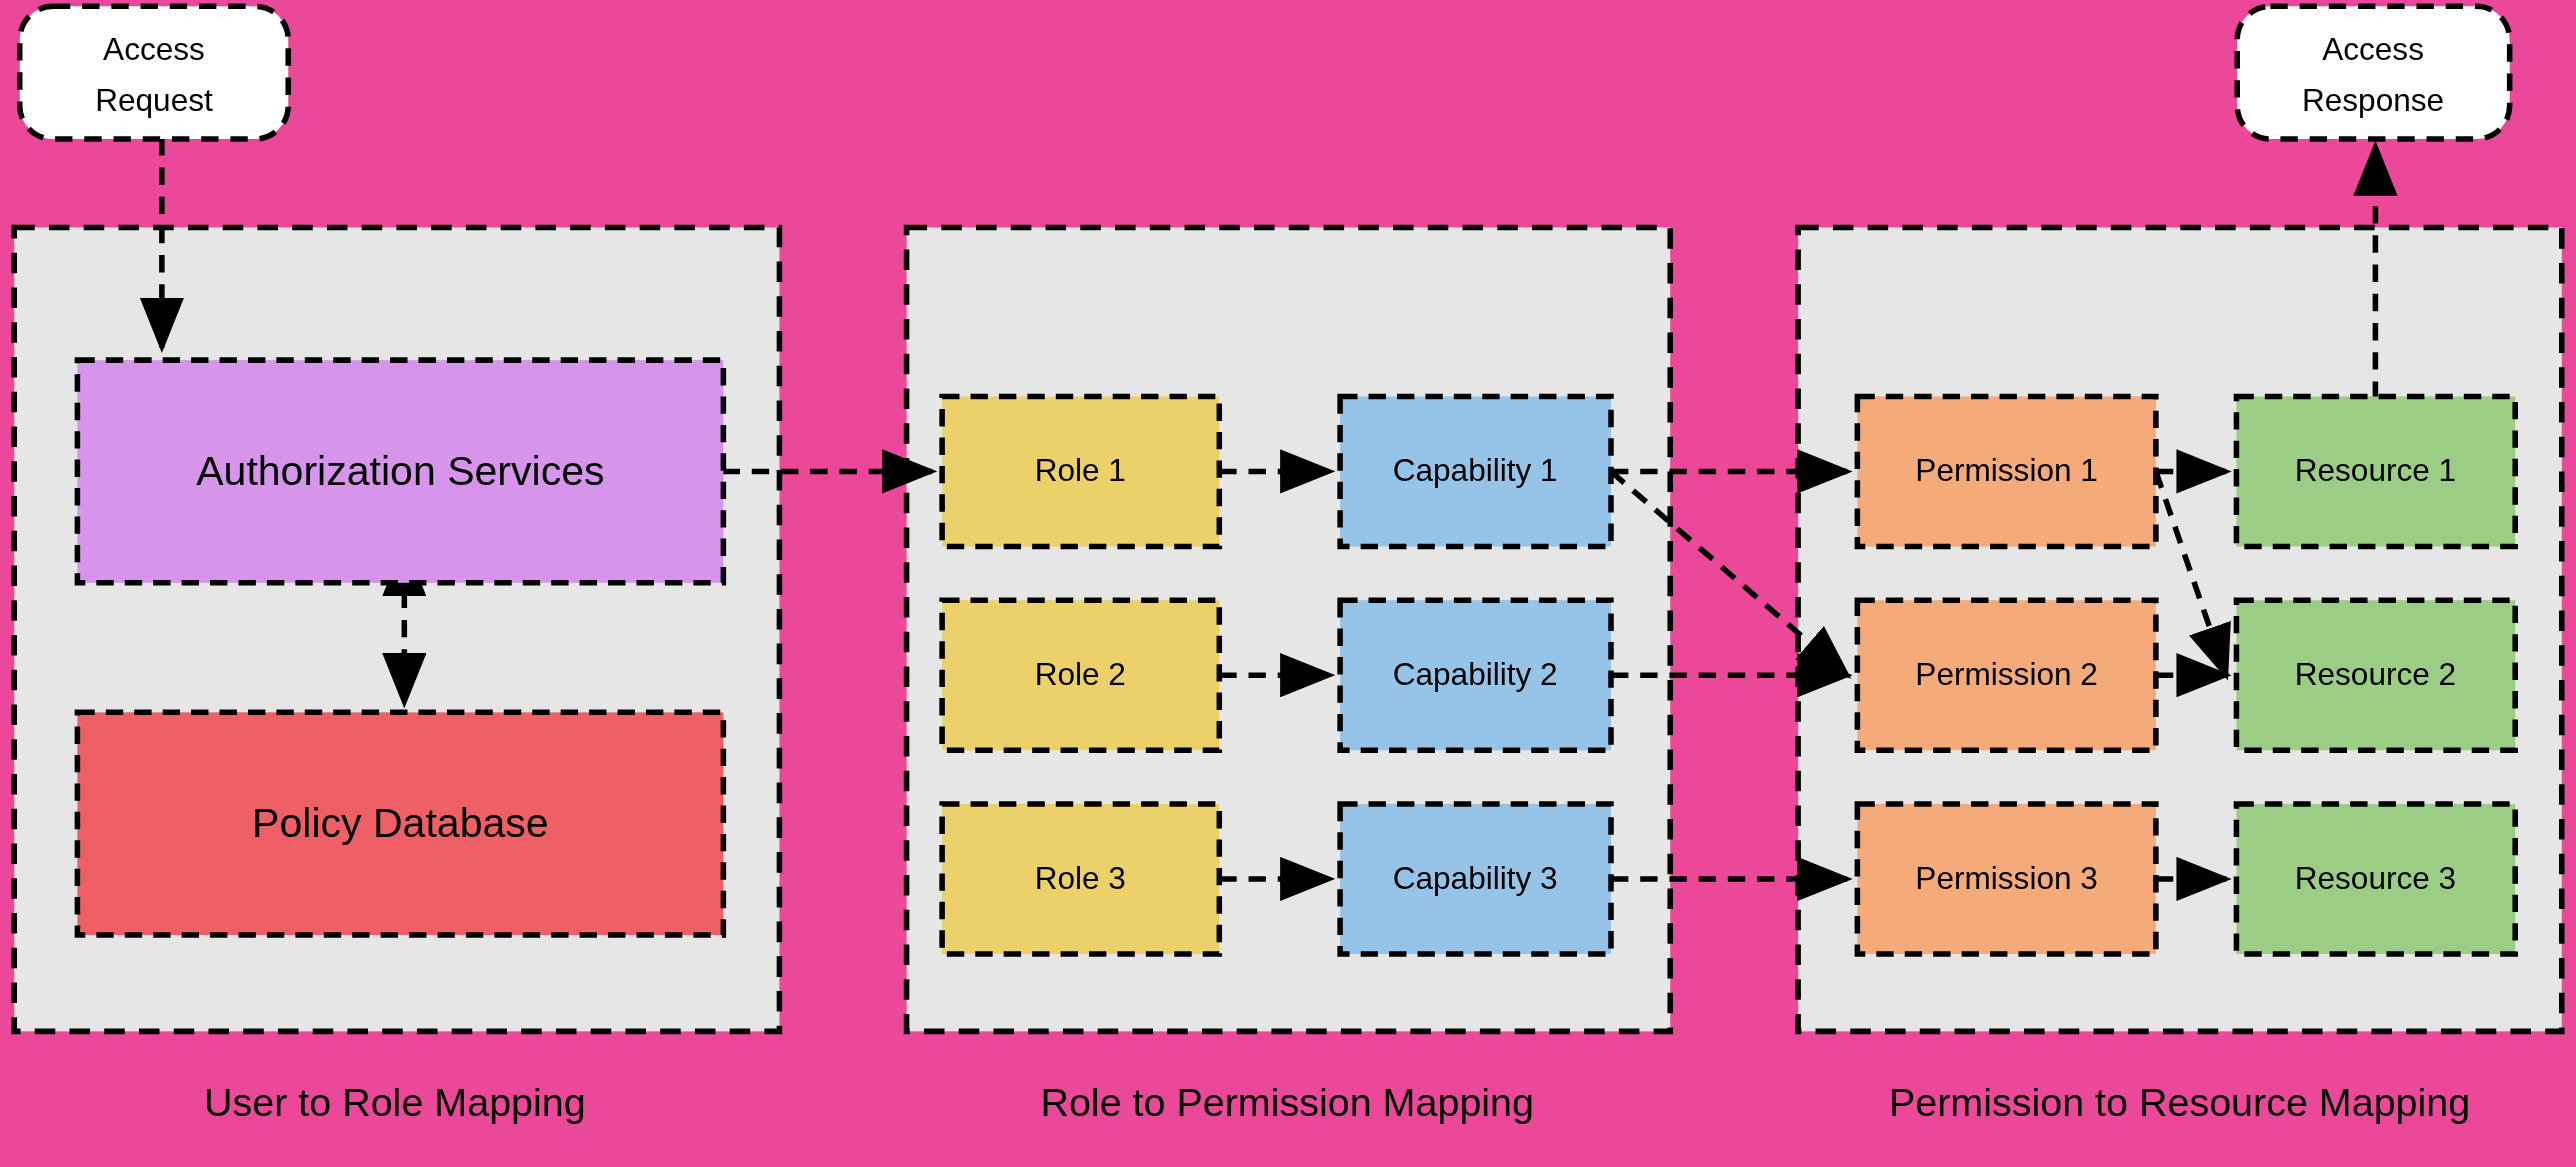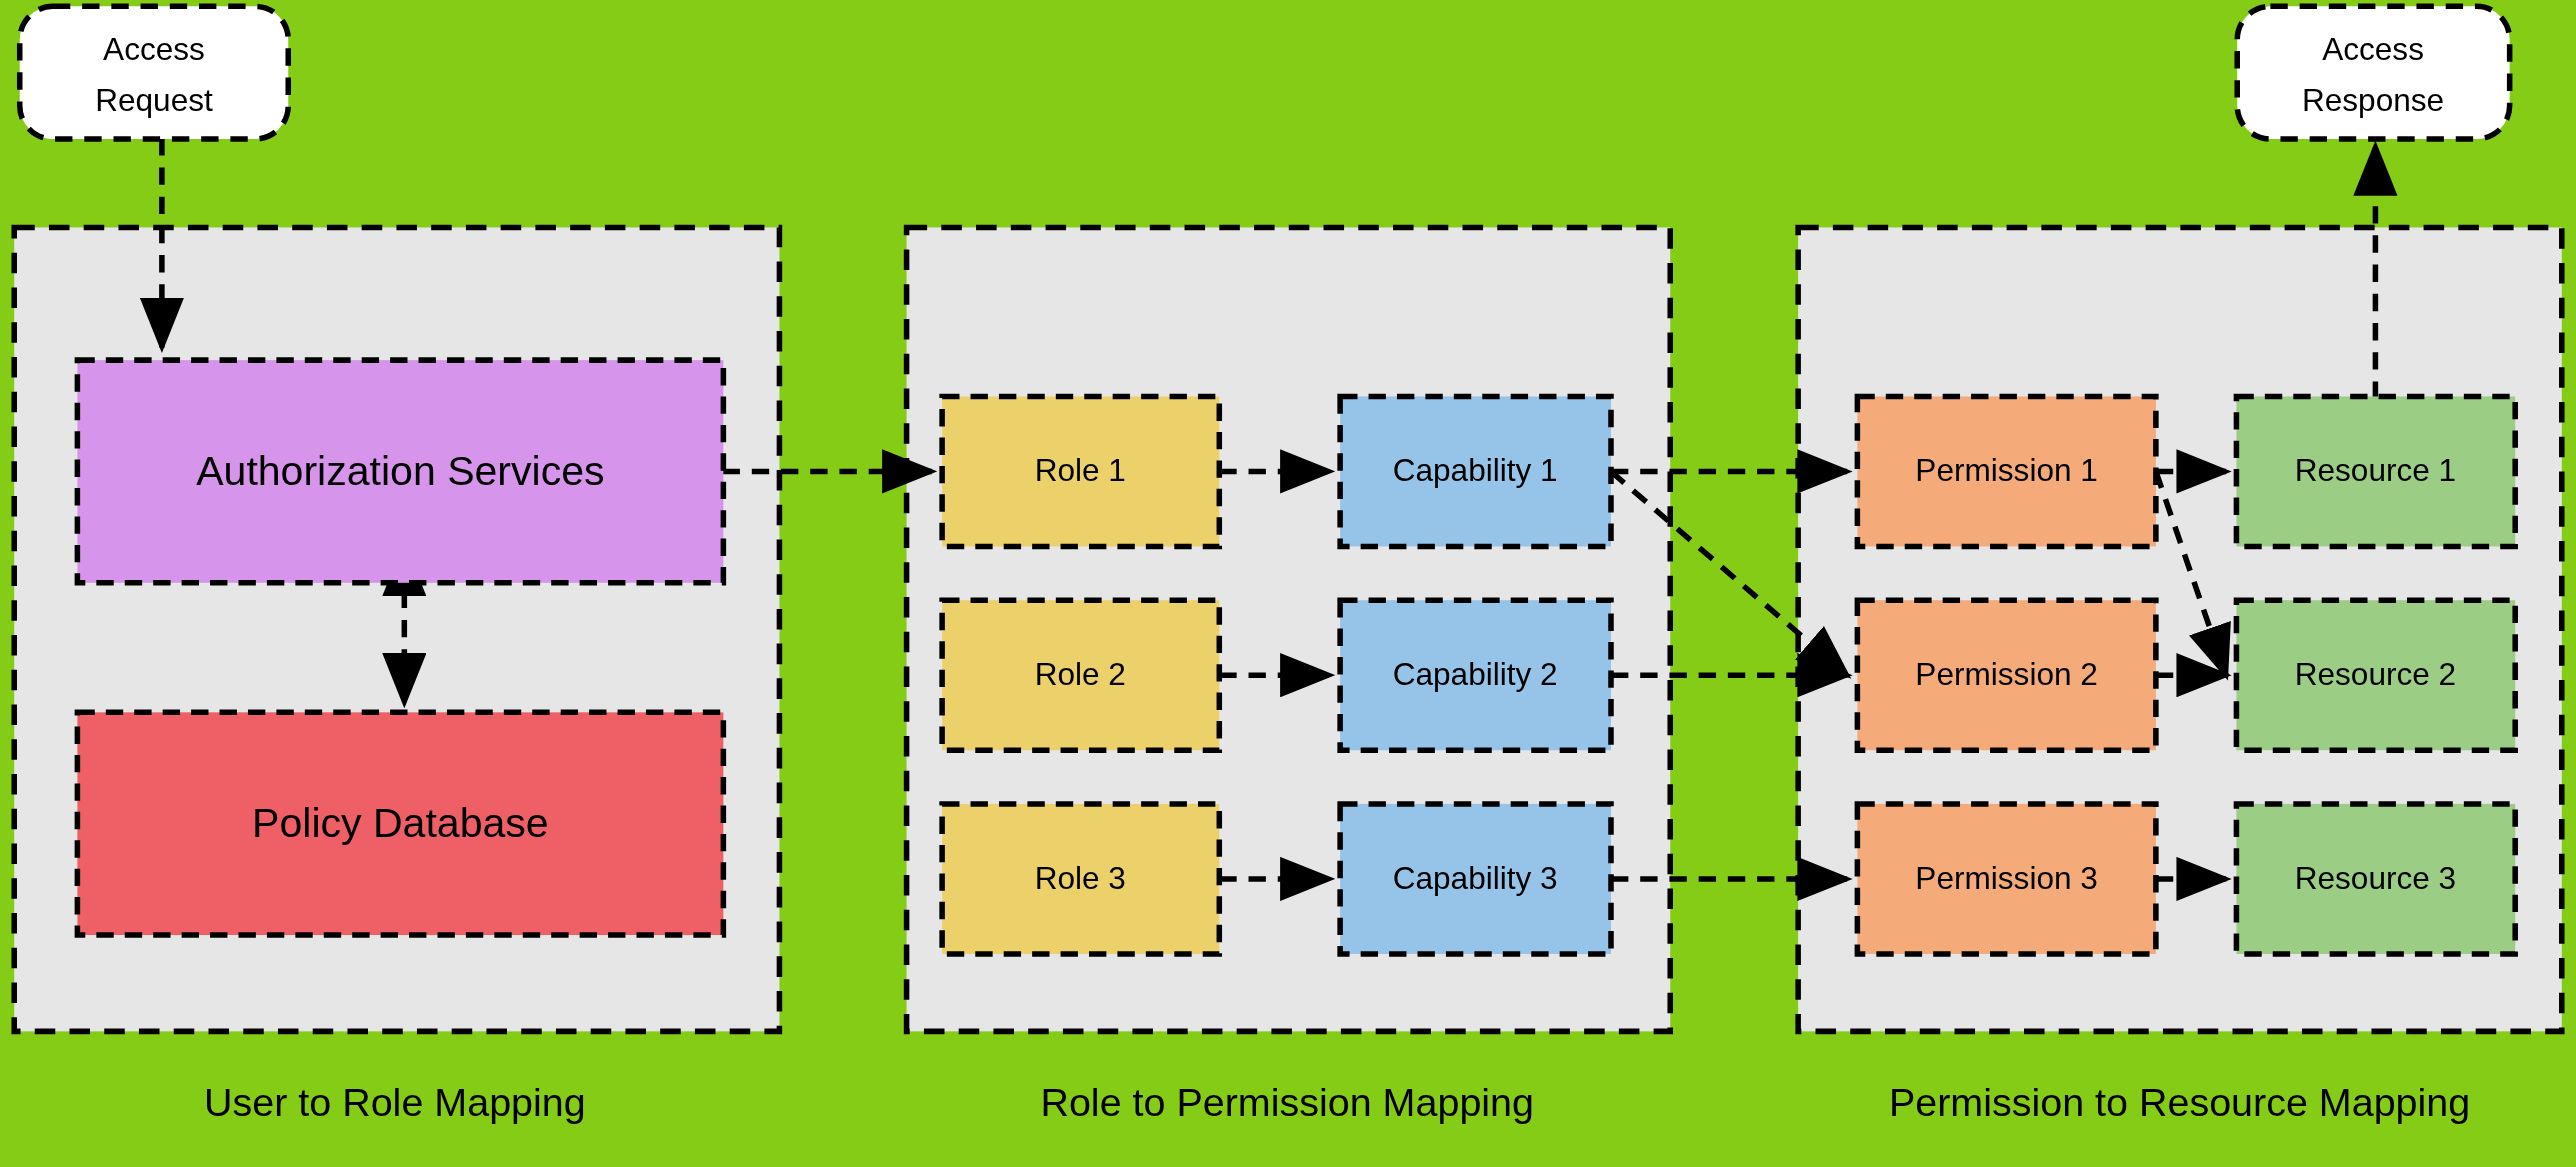--- a/index.html
+++ b/index.html
@@ -7,21 +7,21 @@
     padding: 0;
     background: #ffffff;
   }
   body {
     font-family: "Liberation Sans", sans-serif;
   }
   #diagram-root {
     position: relative;
     width: 2576px;
     height: 1168px;
-    background: #84cc16;
+    background: #ec4899;
     overflow: hidden;
   }
   svg.layer {
     position: absolute;
     left: 0;
     top: 0;
     width: 2576px;
     height: 1168px;
   }
   .group-container {

